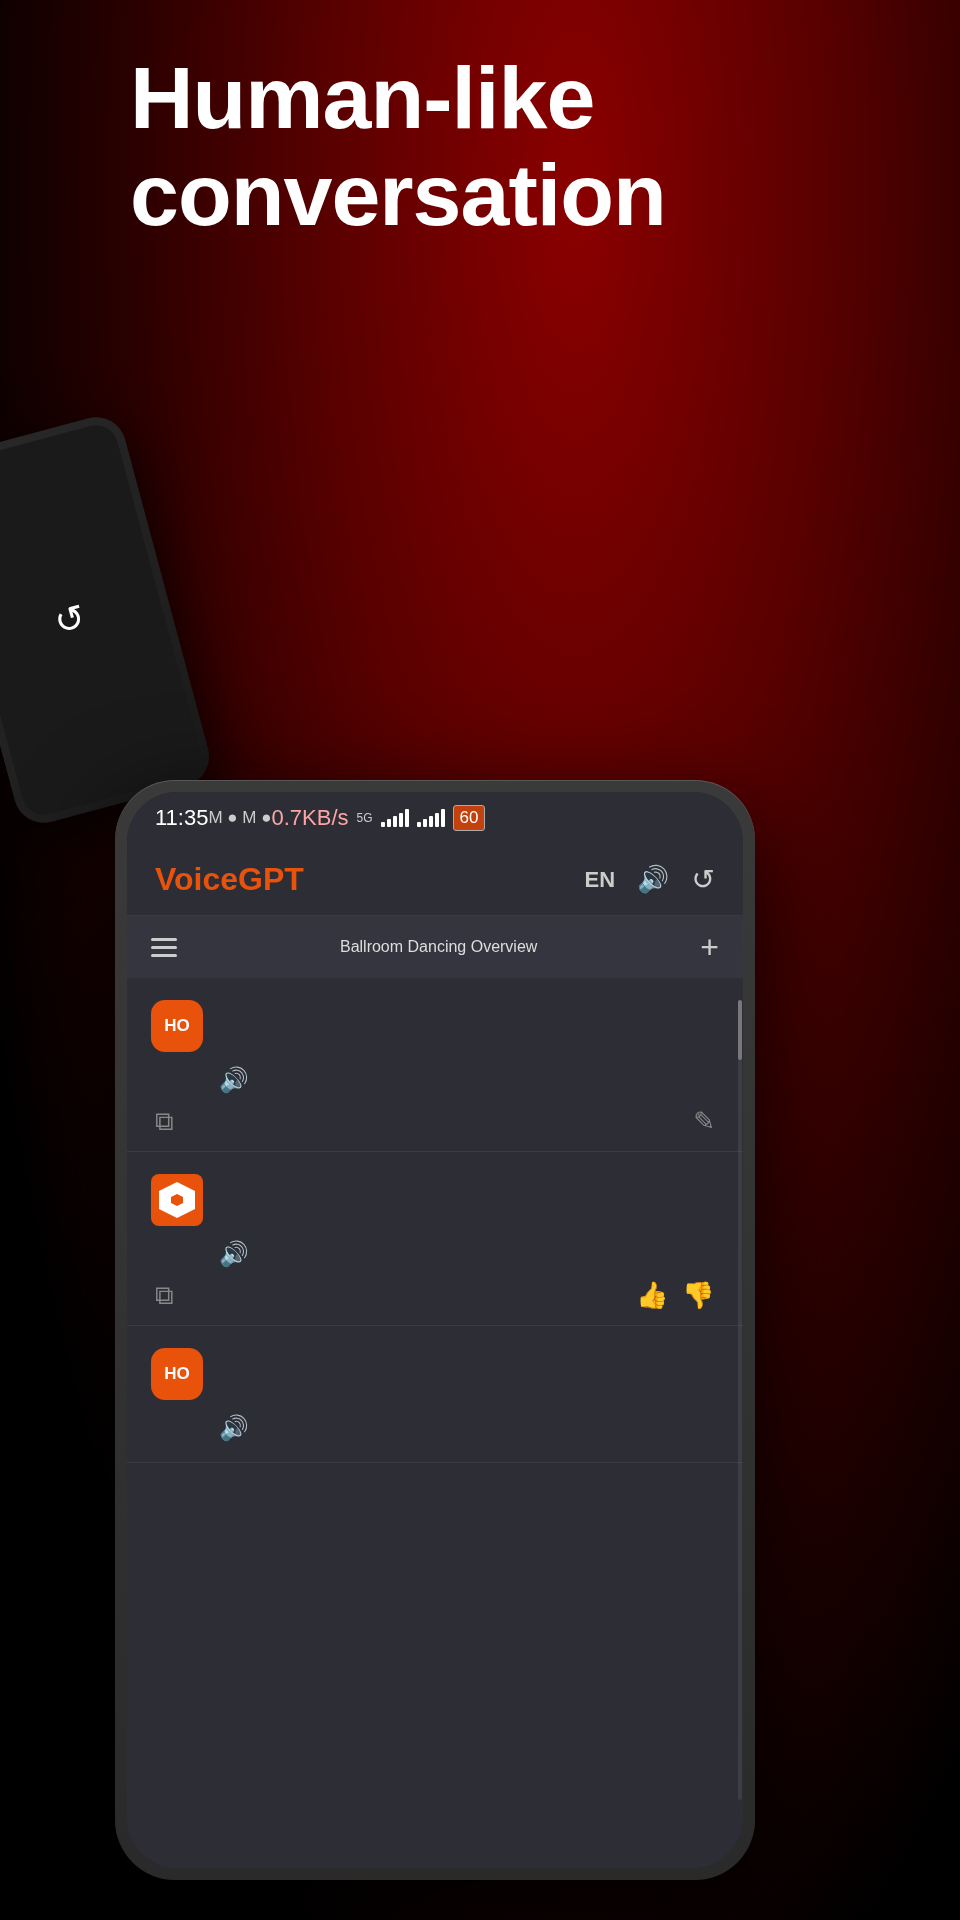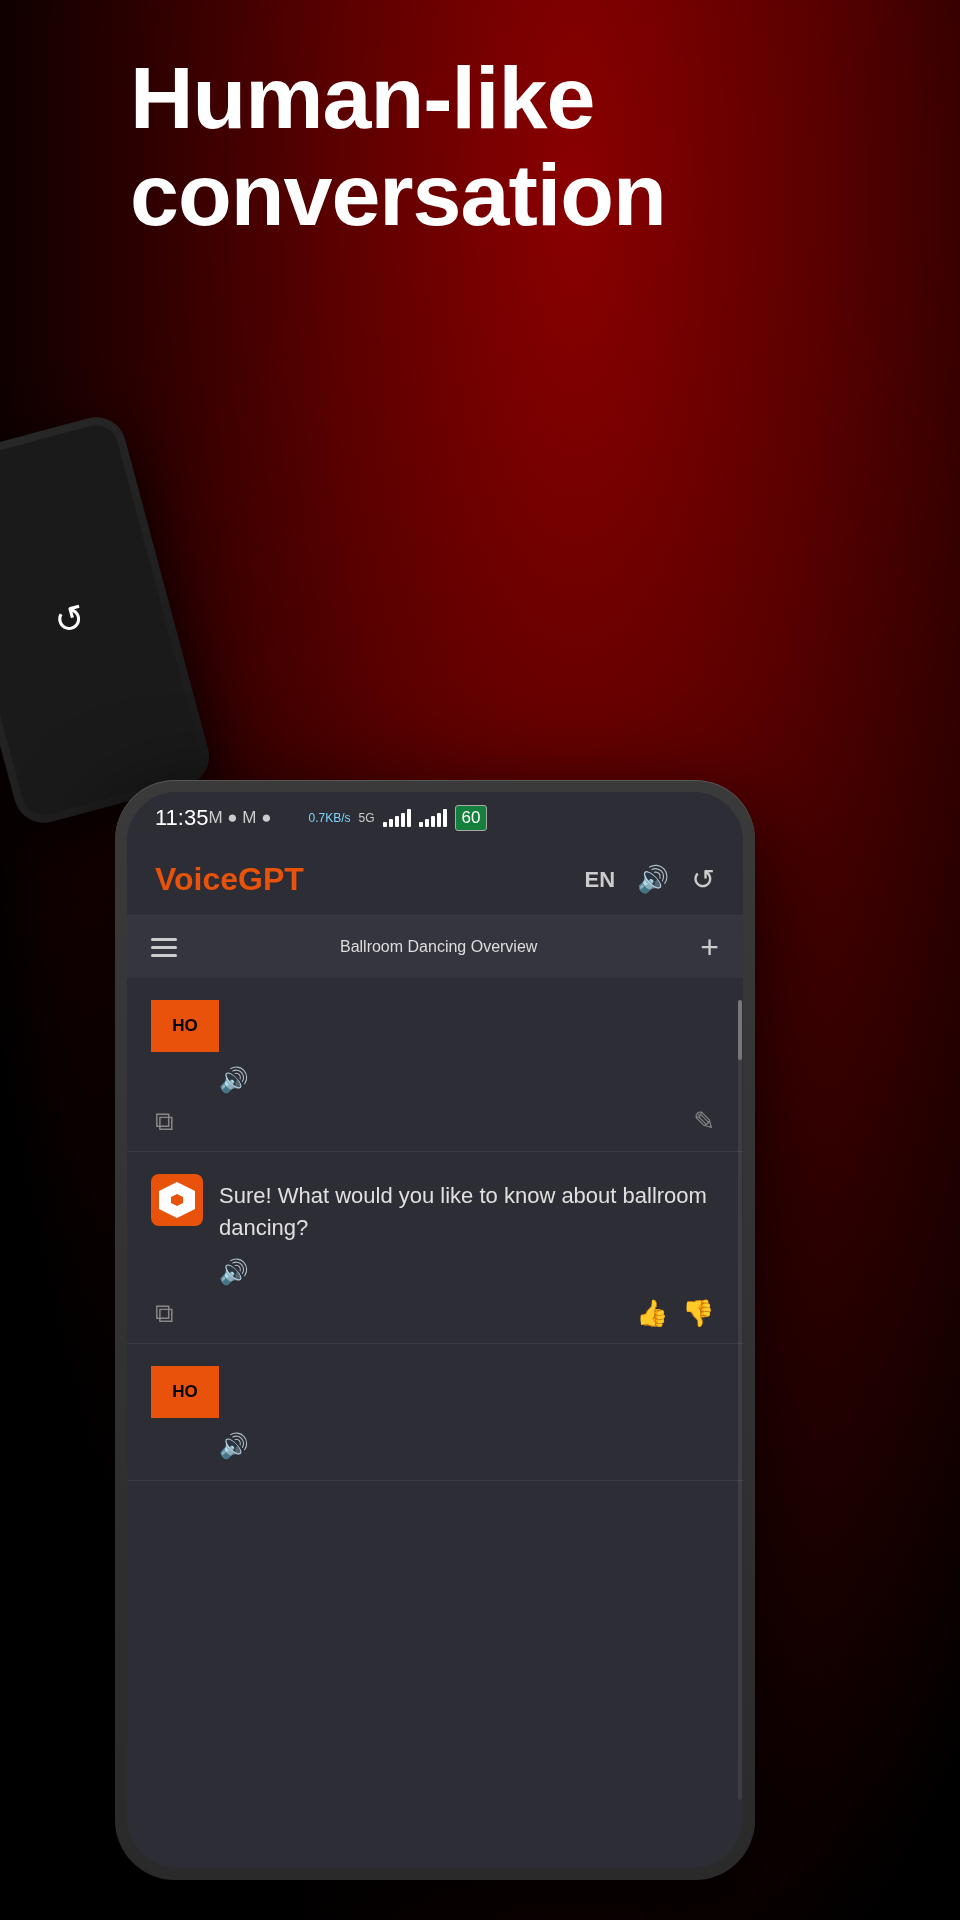--- a/index.html
+++ b/index.html
@@ -210,29 +210,29 @@
     }
 
     .message-row {
       display: flex;
       align-items: flex-start;
       gap: 16px;
       margin-bottom: 10px;
     }
 
     .avatar {
-      width: 68px;
+      width: 52px;
       height: 52px;
-      border-radius: 0;
+      border-radius: 14px;
       display: flex;
       align-items: center;
       justify-content: center;
       font-size: 17px;
       font-weight: 700;
-      color: #000000;
+      color: #ffffff;
       flex-shrink: 0;
     }
 
     .avatar-user {
       background: #e8520a;
     }
 
     .message-text {
       color: #e0e0e0;
       font-size: 22px;
@@ -359,37 +359,37 @@
 
 <div class="phone-main">
   <div class="phone-screen">
 
     <div class="status-bar">
       <span class="status-time">11:35</span>
       <div class="status-icons">
         <span style="font-size:17px; color:#ccc;">M ● M ●</span>
       </div>
       <div class="status-right">
-        <span style="font-size:12px;color:#7dd3fc;margin-left:37px;">0.7KB/s</span>
+        <span style="font-size:22px;color:#fca5a5;">0.7KB/s</span>
         <span style="font-size:12px;color:#ccc;">5G</span>
         <div class="signal-bars">
           <div class="signal-bar" style="height:5px;"></div>
           <div class="signal-bar" style="height:8px;"></div>
           <div class="signal-bar" style="height:11px;"></div>
           <div class="signal-bar" style="height:14px;"></div>
           <div class="signal-bar" style="height:18px;"></div>
         </div>
         <div class="signal-bars">
           <div class="signal-bar" style="height:5px;"></div>
           <div class="signal-bar" style="height:8px;"></div>
           <div class="signal-bar" style="height:11px;"></div>
           <div class="signal-bar" style="height:14px;"></div>
           <div class="signal-bar" style="height:18px;"></div>
         </div>
-        <span style="font-size:17px; color:#fff; background:#15803d; padding:2px 6px; border-radius:3px; border: 1.5px solid #aaa;">
+        <span style="font-size:17px; color:#fff; background:#c2410c; padding:2px 6px; border-radius:3px; border: 1.5px solid #aaa;">
           <span>60</span>
         </span>
       </div>
     </div>
 
     <div class="app-header">
       <span class="app-title">VoiceGPT</span>
       <div class="header-actions">
         <span class="header-lang">EN</span>
         <span class="header-icon">🔊</span>
@@ -428,21 +428,20 @@
         </div>
       </div>
 
       <div class="message-block">
         <div class="message-row">
           <div class="hex-avatar">
             <div class="hex-inner">
               <div class="hex-dot"></div>
             </div>
           </div>
-          <span class="message-text">Sure! What would you like to know about ballroom dancing?</span>
         </div>
         <div class="speaker-row">
           <span class="action-icon">🔊</span>
         </div>
         <div class="msg-actions">
           <div class="msg-action-left">
             <span class="action-icon" style="font-size:26px;">⧉</span>
           </div>
           <div class="msg-action-right">
             <span class="action-icon" style="font-size:26px;">👍</span>

